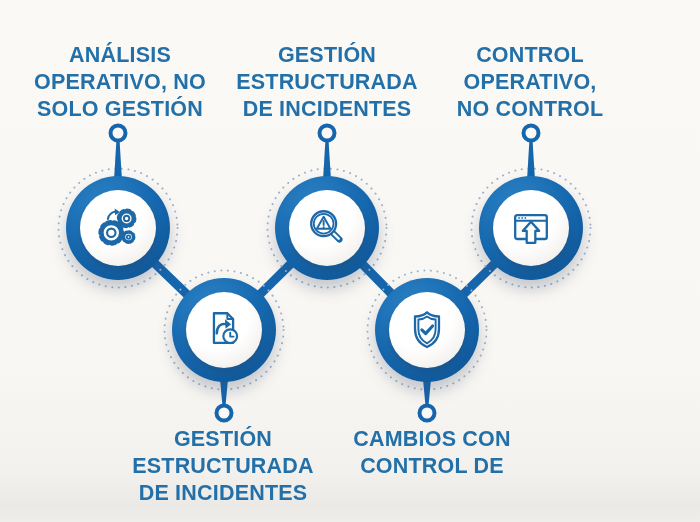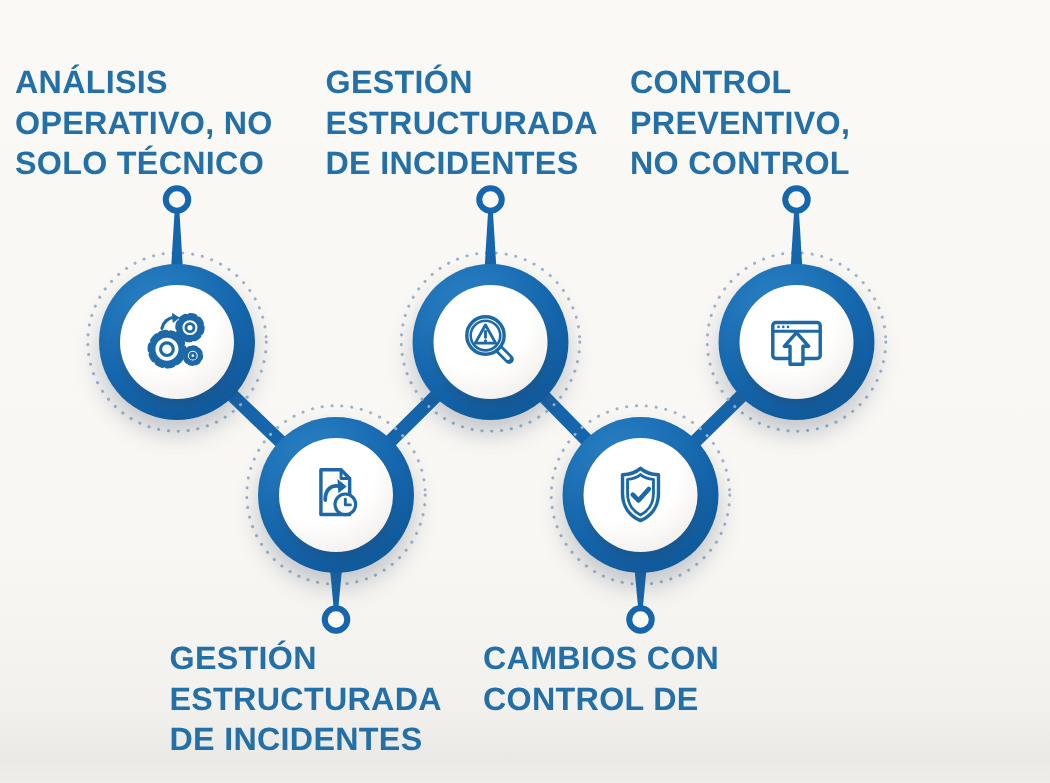--- a/index.html
+++ b/index.html
@@ -34,21 +34,21 @@
     border-radius: 50%;
     background: radial-gradient(circle at 38% 30%, #ffffff 48%, #f6f4f1 72%, #e3e1dd 100%);
     box-shadow: 0 4px 7px rgba(40, 55, 80, 0.30);
     display: flex;
     align-items: center;
     justify-content: center;
   }
   .label {
     position: absolute;
     width: 220px;
-    text-align: left;
+    text-align: center;
     font-size: 21.5px;
     font-weight: bold;
     line-height: 27px;
     letter-spacing: 0.2px;
     color: #2370a8;
   }
   .label span { display: block; }
   .icon { display: block; }
 </style>
 </head>
@@ -160,30 +160,30 @@
           <path d="M 24,9.8 C 21.8,11.6 18.4,12.8 15,13.1 L 15,23 C 15,30 18.8,35.3 24,37.9 C 29.2,35.3 33,30 33,23 L 33,13.1 C 29.6,12.8 26.2,11.6 24,9.8 Z" stroke-width="2"></path>
           <polyline points="18.6,23.8 22.6,27.8 29.8,19.8" stroke-width="3.2"></polyline>
         </g>
       </svg>
     </div>
   </div>
 
   <div class="label" style="left:10px; top:42px;">
     <span>ANÁLISIS</span>
     <span>OPERATIVO, NO</span>
-    <span>SOLO TÉCNICO</span>
+    <span>SOLO GESTIÓN</span>
   </div>
   <div class="label" style="left:217px; top:42px;">
     <span>GESTIÓN</span>
     <span>ESTRUCTURADA</span>
     <span>DE INCIDENTES</span>
   </div>
   <div class="label" style="left:420px; top:42px;">
     <span>CONTROL</span>
-    <span>PREVENTIVO,</span>
+    <span>OPERATIVO,</span>
     <span>NO CONTROL</span>
   </div>
 
   <div class="label" style="left:113px; top:426px;">
     <span>GESTIÓN</span>
     <span>ESTRUCTURADA</span>
     <span>DE INCIDENTES</span>
   </div>
   <div class="label" style="left:322px; top:426px;">
     <span>CAMBIOS CON</span>

